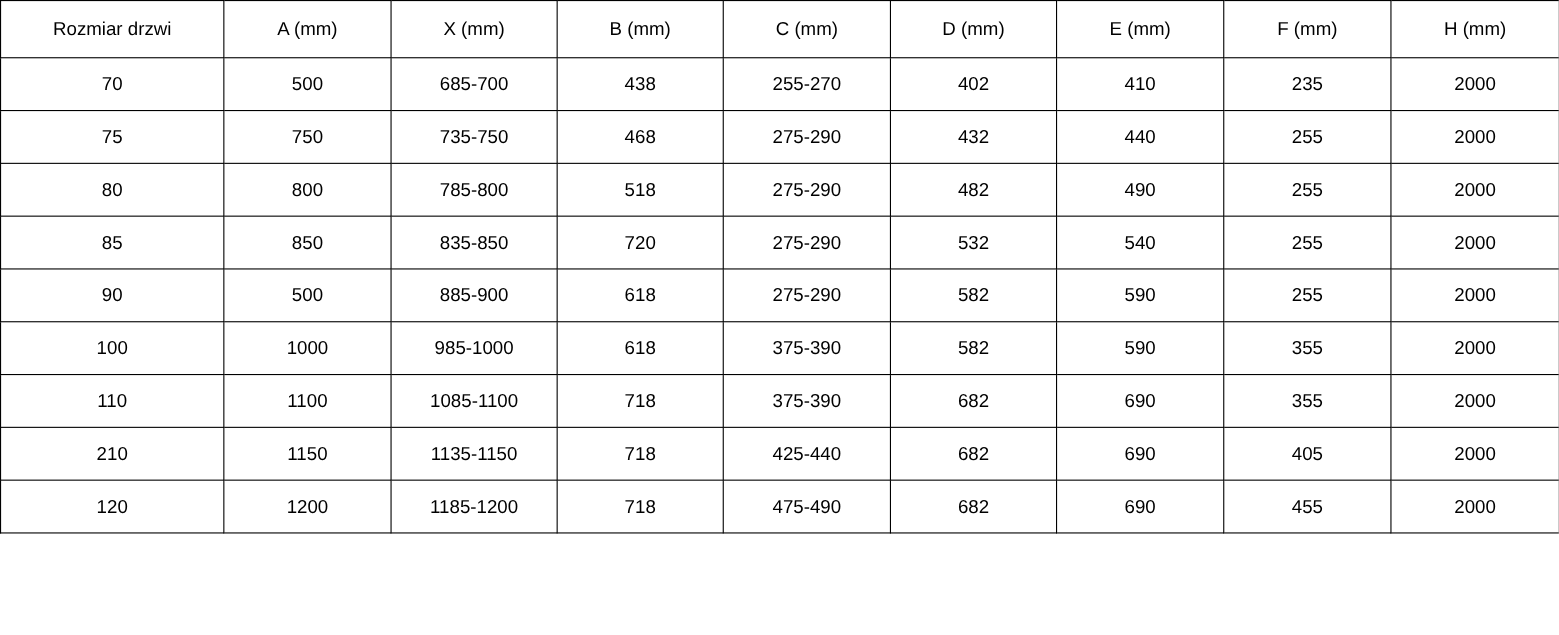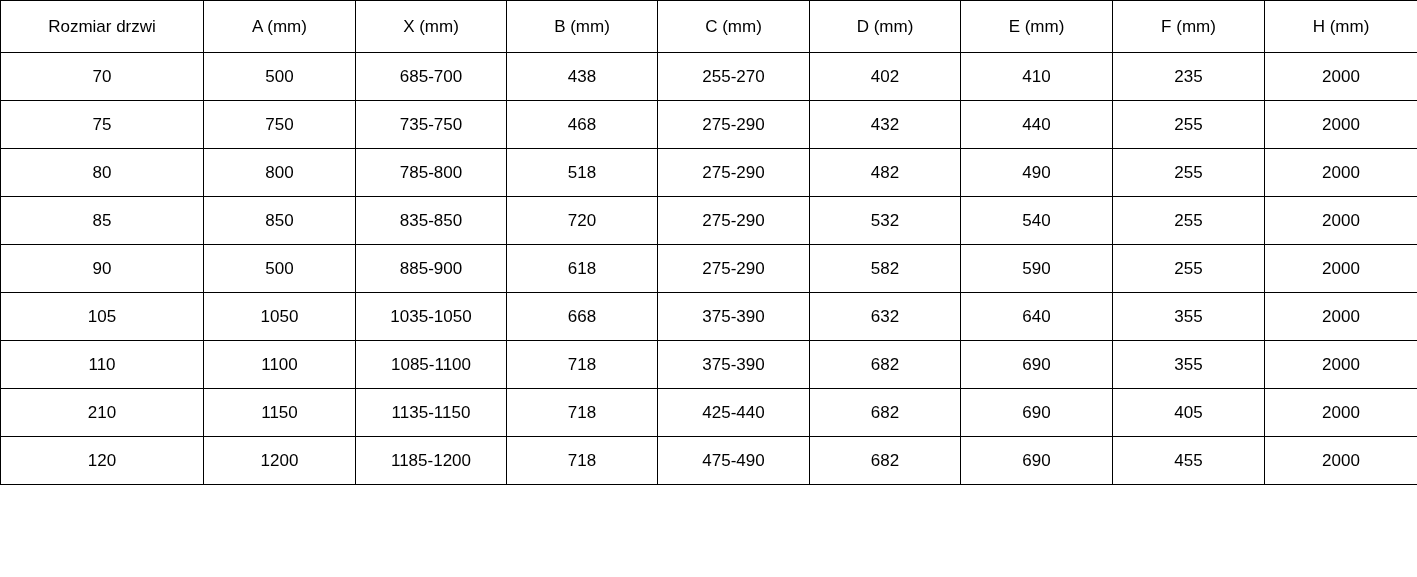--- a/index.html
+++ b/index.html
@@ -127,27 +127,27 @@
       <td>500</td>
       <td>885-900</td>
       <td>618</td>
       <td>275-290</td>
       <td>582</td>
       <td>590</td>
       <td>255</td>
       <td>2000</td>
     </tr>
     <tr>
-      <td>105</td>
-      <td>1050</td>
-      <td>1035-1050</td>
-      <td>668</td>
+      <td>100</td>
+      <td>1000</td>
+      <td>985-1000</td>
+      <td>618</td>
       <td>375-390</td>
-      <td>632</td>
-      <td>640</td>
+      <td>582</td>
+      <td>590</td>
       <td>355</td>
       <td>2000</td>
     </tr>
     <tr>
       <td>110</td>
       <td>1100</td>
       <td>1085-1100</td>
       <td>718</td>
       <td>375-390</td>
       <td>682</td>

